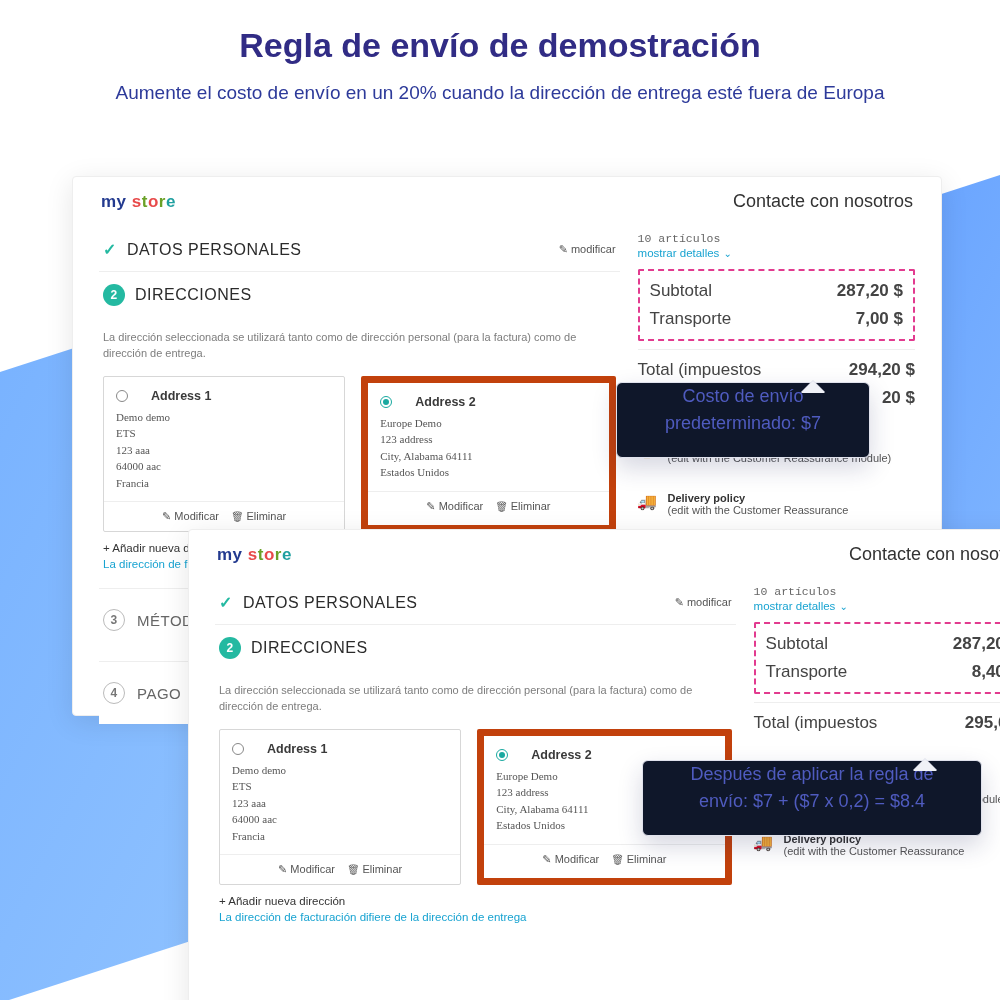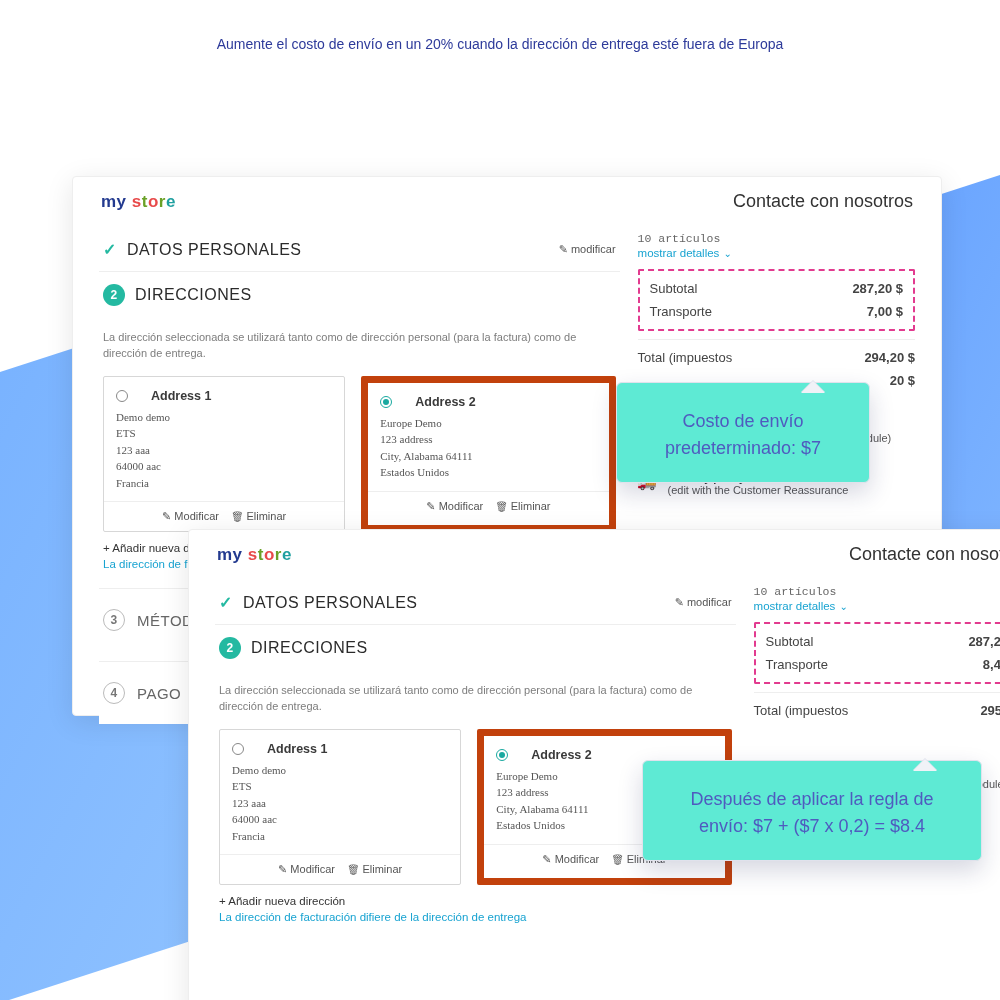--- a/index.html
+++ b/index.html
@@ -12,21 +12,21 @@
     transform: rotate(-18deg);
   }
   .bg-right {
     position: absolute; right: -220px; top: 190px; width: 460px; height: 460px;
     background: linear-gradient(135deg, #5e9bff 0%, #8fc2ff 100%);
     transform: rotate(-18deg);
   }
 
   .hero { position: relative; text-align: center; padding: 26px 40px 10px; }
   .hero h1 { color: #312c85; font-size: 34px; font-weight: 800; }
-  .hero p  { color: #2d3a9a; font-size: 14px; margin-top: 8px; line-height: 1.5; }
+  .hero p  { color: #2d3a9a; font-size: 19px; margin-top: 14px; line-height: 1.5; }
 
   .card {
     position: absolute; background: #fff; border: 1px solid #eee;
     box-shadow: 0 6px 28px rgba(0,0,0,.10); border-radius: 4px;
     font-size: 11.5px; color: #3a3a3a;
   }
   .card1 { left: 72px; top: 176px; width: 870px; height: 540px; }
   .card2 { left: 188px; top: 529px; width: 870px; height: 500px; }
 
   .card-top { display: flex; justify-content: space-between; align-items: center;
@@ -77,52 +77,53 @@
   .addr .actions span::before { content:"✎ "; }
   .addr .actions .del::before { content:"🗑 "; font-size:10px; }
 
   .add-new { color:#333; font-size:11.5px; padding:10px 4px 4px; }
   .billing-note { color:#18a3d1; font-size:11.5px; padding:0 4px 8px; }
 
   .other-step { display:flex; align-items:center; gap:12px; padding:20px 4px; color:#666;
                 font-size:15px; letter-spacing:.5px; border-top:1px solid #eee; margin-top:10px;}
 
   
-  .a-line { display:flex; justify-content:space-between; padding:4px 0; font-size:13px; color:#444;}
+  .a-line { display:flex; justify-content:space-between; padding:4px 0; font-size:17px; color:#444;}
   .a-count { color:#666; margin-bottom:2px;font-family:Liberation Mono, monospace; }
   .a-show  { color:#18a3d1; display:flex; align-items:center; gap:4px; margin-bottom:10px;}
   .a-show .chev { font-size:10px; color:#18a3d1; }
   .hl-box { border:2px dashed #e23b8f; padding:6px 10px; margin-bottom:8px; border-radius:2px;}
   .a-total { border-top:1px solid #eee; padding-top:10px; margin-top:4px;}
   .reassure { margin-top:28px; display:flex; gap:10px; font-size:11px; color:#333; }
   .reassure .ico { color:#f2a03b; font-size:16px; }
   .reassure .txt b { display:block; }
   .reassure .txt span { color:#555; }
 
   
   .callout {
-    position:absolute; background:#5eead4; border:1px solid #e0e2ec;
+    position:absolute; background:#0f172a; border:1px solid #e0e2ec;
     box-shadow:0 10px 24px rgba(30,35,90,.18); border-radius:6px;
-    color:#4f5bbf; font-size:18px; text-align:center; padding:25px 30px 20px; line-height:1.5;
+    color:#4f5bbf; font-size:18px; text-align:center; padding:0 30px 20px; line-height:1.5;
   }
   .callout::before {
     content:""; position:absolute; top:-14px; right:44px;
     border:12px solid transparent; border-bottom-color:#f0f2f7;
     filter: drop-shadow(0 -1px 0 #e0e2ec);
   }
   .callout1 { left:616px; top:382px; width:254px; }
   .callout2 { left:642px; top:760px; width:340px; }
 </style>
 </head>
 <body>
 
 <div class="bg-left"></div>
 <div class="bg-right"></div>
 
 <div class="hero">
+  <h1>Regla de envío de demostración</h1>
   <p>Aumente el costo de envío en un 20% cuando la dirección de entrega esté fuera de Europa</p>
 </div>
 
 <div class="card card1">
   <div class="card-top">
     <div class="logo">
       <span class="lg-my">my </span><span class="lg-s">s</span><span class="lg-tor">t</span><span class="lg-s">o</span><span class="lg-tor">r</span><span class="lg-e">e</span>
     </div>
     <div class="contact">Contacte con nosotros</div>
   </div>

